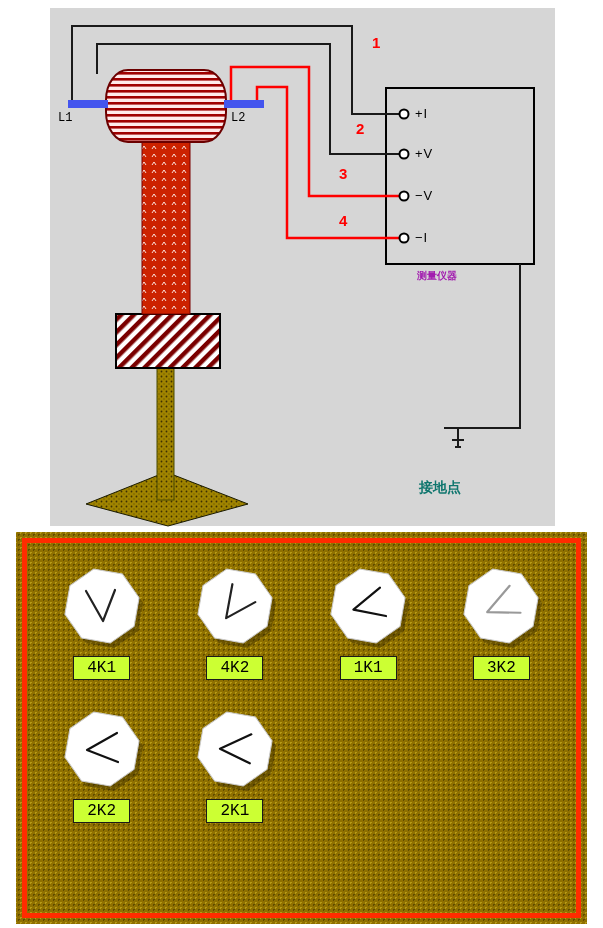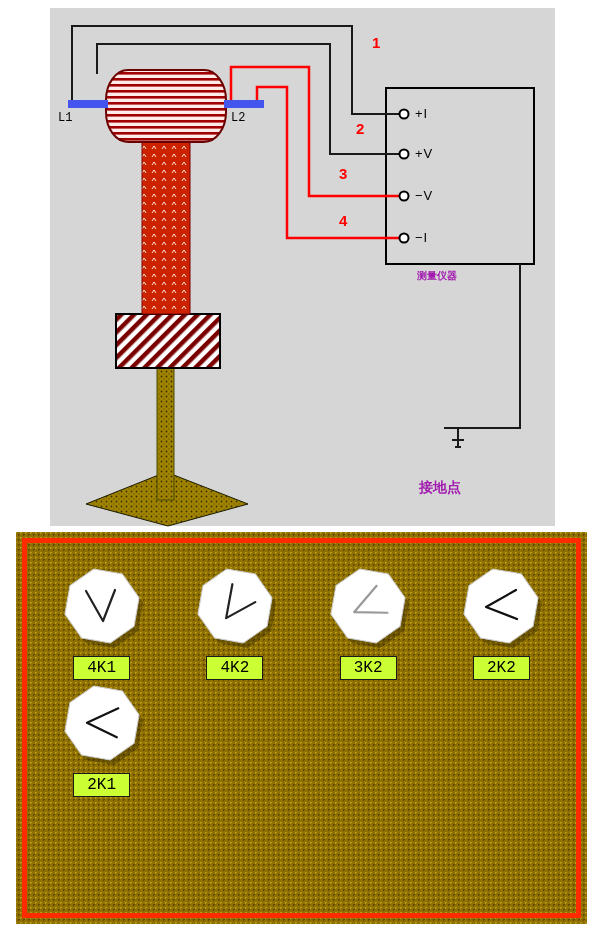--- a/index.html
+++ b/index.html
@@ -4,30 +4,30 @@
 <style>
   html,body{margin:0;padding:0;background:#ffffff;font-family:"Liberation Sans",sans-serif;}
   #stage{position:relative;width:603px;height:928px;background:#ffffff;overflow:hidden;}
   
   #diagram-svg{position:absolute;left:0;top:0;}
   .dlabel{position:absolute;white-space:nowrap;color:#000;}
   .lbl-sm{font-size:12px;font-family:Liberation Mono, monospace;}
   .lbl-term{font-size:13px;letter-spacing:1px;}
   .lbl-num{font-size:15px;font-weight:bold;color:#ff0000;}
   .lbl-instr{font-size:10px;font-weight:bold;color:#a21caf;}
-  .lbl-ground{font-size:14px;font-weight:600;color:#a21caf;}
+  .lbl-ground{font-size:14px;font-weight:600;color:#0f766e;}
   
   .panel{position:absolute;left:16px;top:532px;width:571px;height:392px;
          background-color:#8f7000;
          background-image:radial-gradient(#5f4c00 1px, rgba(0,0,0,0) 1px),
                           radial-gradient(#b59a17 1px, rgba(0,0,0,0) 1px);
          background-size:5px 5px,5px 5px;background-position:0 0,2px 3px;}
   .panel-border{position:absolute;left:6px;top:6px;right:6px;bottom:6px;
                 border:5px solid #ff2b00;}
-  .knob-grid{display:grid;grid-template-columns:repeat(4,1fr);
+  .knob-grid{display:grid;grid-template-columns:repeat(4,1fr);row-gap:26px;
              padding:20px 8px 0 8px;justify-items:center;}
   .knob-cell{display:flex;flex-direction:column;align-items:center;gap:7px;}
   .knob-label{background:#ccff33;border:1px solid #1a1a1a;padding:2px 13px;
               font-family:"Liberation Mono",monospace;font-size:16px;color:#000;}
 </style>
 </head>
 <body>
 
 <div id="stage">
 
@@ -120,20 +120,30 @@
               <g transform="rotate(310)">
                 <path d="M 15,-16 L -15,1 L 16,13" fill="none" stroke="#222222" stroke-width="2.2" stroke-linecap="round" stroke-linejoin="round"></path>
               </g>
             </svg>
             <div class="knob-label">4K2</div>
           </div>
           <div class="knob-cell">
             <svg class="knob" width="86" height="86" viewBox="-43 -43 86 86">
               <polygon points="35.1,14.5 14.5,35.1 -14.5,35.1 -35.1,14.5 -35.1,-14.5 -14.5,-35.1 14.5,-35.1 35.1,-14.5" transform="translate(4,5) rotate(10)" fill="rgba(40,30,0,0.35)"></polygon>
               <polygon points="35.1,14.5 14.5,35.1 -14.5,35.1 -35.1,14.5 -35.1,-14.5 -14.5,-35.1 14.5,-35.1 35.1,-14.5" transform="rotate(10)" fill="#ffffff" stroke="#cccccc" stroke-width="1"></polygon>
+              <g transform="rotate(350)">
+                <path d="M 15,-16 L -15,1 L 16,13" fill="none" stroke="#111111" stroke-width="2.2" stroke-linecap="round" stroke-linejoin="round"></path>
+              </g>
+            </svg>
+            <div class="knob-label">1K1</div>
+          </div>
+          <div class="knob-cell">
+            <svg class="knob" width="86" height="86" viewBox="-43 -43 86 86">
+              <polygon points="35.1,14.5 14.5,35.1 -14.5,35.1 -35.1,14.5 -35.1,-14.5 -14.5,-35.1 14.5,-35.1 35.1,-14.5" transform="translate(4,5) rotate(10)" fill="rgba(40,30,0,0.35)"></polygon>
+              <polygon points="35.1,14.5 14.5,35.1 -14.5,35.1 -35.1,14.5 -35.1,-14.5 -14.5,-35.1 14.5,-35.1 35.1,-14.5" transform="rotate(10)" fill="#ffffff" stroke="#cccccc" stroke-width="1"></polygon>
               <g transform="rotate(340)">
                 <path d="M 15,-16 L -15,1 L 16,13" fill="none" stroke="#999999" stroke-width="2.2" stroke-linecap="round" stroke-linejoin="round"></path>
               </g>
             </svg>
             <div class="knob-label">3K2</div>
           </div>
           <div class="knob-cell">
             <svg class="knob" width="86" height="86" viewBox="-43 -43 86 86">
               <polygon points="35.1,14.5 14.5,35.1 -14.5,35.1 -35.1,14.5 -35.1,-14.5 -14.5,-35.1 14.5,-35.1 35.1,-14.5" transform="translate(4,5) rotate(10)" fill="rgba(40,30,0,0.35)"></polygon>
               <polygon points="35.1,14.5 14.5,35.1 -14.5,35.1 -35.1,14.5 -35.1,-14.5 -14.5,-35.1 14.5,-35.1 35.1,-14.5" transform="rotate(10)" fill="#ffffff" stroke="#cccccc" stroke-width="1"></polygon>

